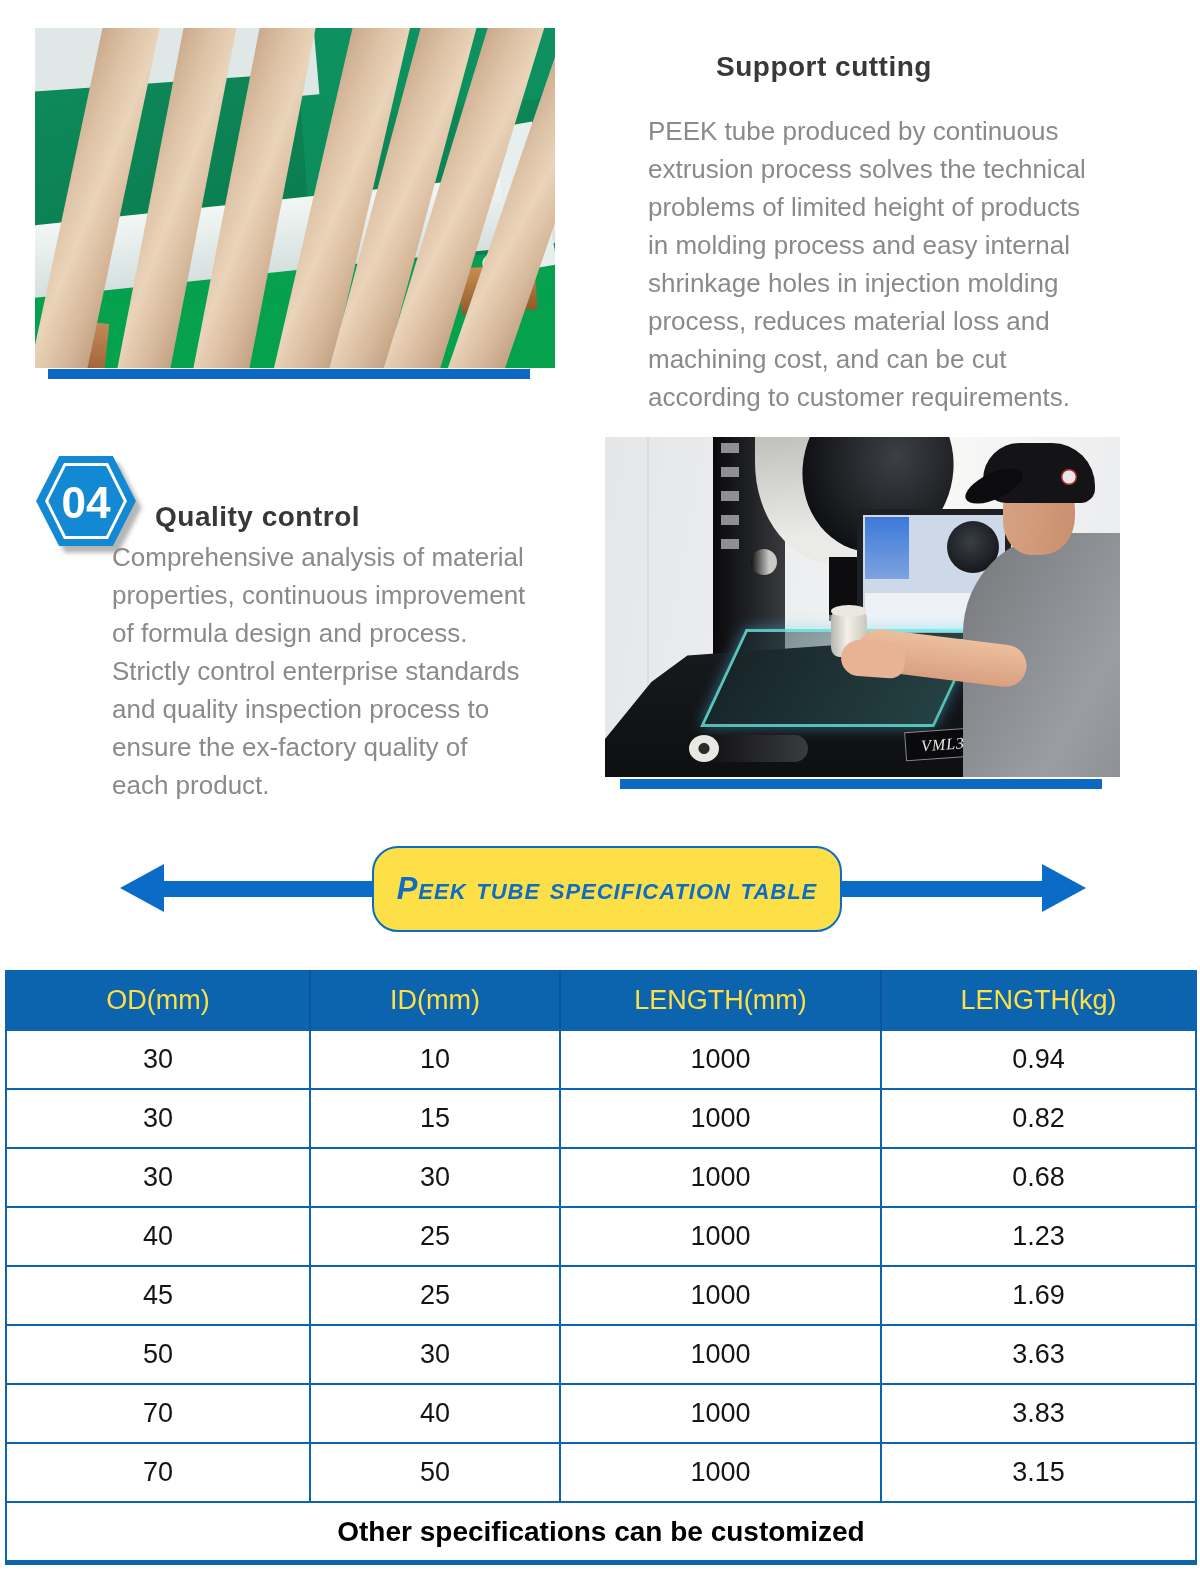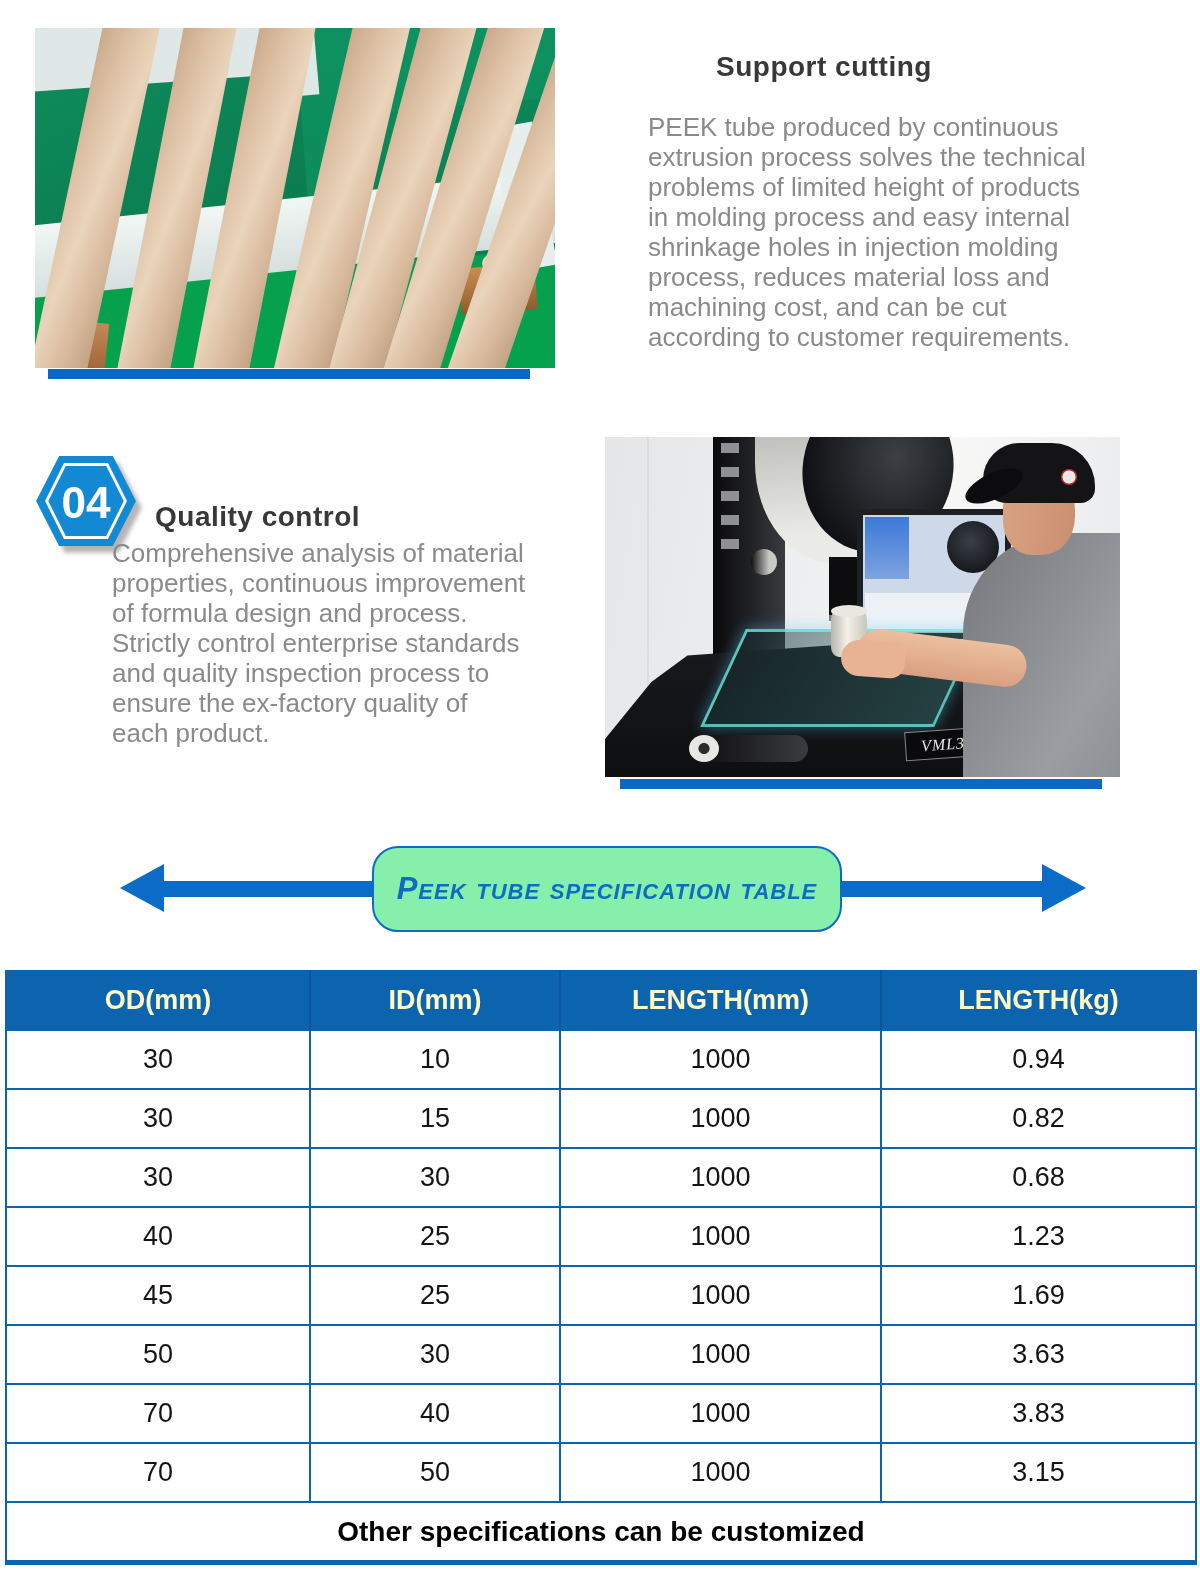--- a/index.html
+++ b/index.html
@@ -7,21 +7,21 @@
     position:relative;width:1200px;height:1585px;background:#ffffff;
     font-family:"Liberation Sans",sans-serif;overflow:hidden;
   }
   
   .hex-badge{position:absolute;}
   .hex-badge svg{overflow:visible;}
   .feature-title{
     position:absolute;font-size:28px;font-weight:bold;color:#383838;letter-spacing:.5px;
   }
   .body-text{
-    position:absolute;font-size:26px;line-height:30px;color:#8a8a8a;
+    position:absolute;font-size:26px;line-height:38px;color:#8a8a8a;
     white-space:pre-line;margin:0;
   }
   
   .photo{position:absolute;overflow:hidden;}
   .photo *{position:absolute;}
   .photo-underline{position:absolute;height:10px;background:#0c68c2;}
 
   
   .photo-tubes{left:35px;top:28px;width:520px;height:340px;background:linear-gradient(180deg,#0e9160 0%,#0c8d5a 55%,#06a04e 72%,#05a24c 100%);}
   .pt-gray{left:-30px;top:-35px;width:310px;height:115px;background:#dfe8e6;transform:rotate(-5deg);}
@@ -83,35 +83,35 @@
   .qc-cap::after{content:"";position:absolute;right:18px;top:26px;width:16px;height:16px;border-radius:50%;background:radial-gradient(circle,#e8e8e8 55%,#b33 60%);}
   .qc-arm{left:252px;top:200px;width:170px;height:42px;border-radius:22px;background:linear-gradient(180deg,#ecbf9f,#d9a080);transform:rotate(7deg);}
   .qc-hand{left:236px;top:204px;width:64px;height:36px;border-radius:18px 8px 14px 18px;background:#e7b394;transform:rotate(4deg);}
 
   
   .arrow-shaft{position:absolute;height:16px;background:#0b6cc7;top:881px;}
   .arrow-head{position:absolute;width:0;height:0;top:864px;border-top:24px solid transparent;border-bottom:24px solid transparent;}
   .arrow-head.left{border-right:44px solid #0b6cc7;}
   .arrow-head.right{border-left:44px solid #0b6cc7;}
   .banner-box{
-    position:absolute;left:372px;top:846px;width:466px;height:82px;background:#86efac;
+    position:absolute;left:372px;top:846px;width:466px;height:82px;background:#fde047;
     border:2px solid #0b6cc7;border-radius:26px;z-index:2;
     display:flex;align-items:center;justify-content:center;
   }
   .banner-label{
     font-style:italic;font-variant:small-caps;font-weight:600;
     color:#0f6cc3;font-size:31px;letter-spacing:1px;white-space:nowrap;
   }
   
   .spec-table{
     position:absolute;left:5px;top:970px;width:1190px;border-collapse:collapse;table-layout:fixed;
     border:2px solid #0c63ae;border-bottom:5px solid #0c63ae;
   }
   .spec-table th{
-    background:#0c63ae;color:#fef9c3;font-weight:bold;font-size:27px;height:55px;
+    background:#0c63ae;color:#fde047;font-weight:normal;font-size:27px;height:55px;
     border-left:2px solid #0a569c;
   }
   .spec-table th:first-child{border-left:none;}
   .spec-table td{
     border:2px solid #0c63ae;text-align:center;font-size:27px;color:#141414;height:55px;
   }
   .spec-table tfoot td{font-weight:600;font-size:28px;color:#000;}
   .note{position:absolute;left:5px;top:1550px;font-size:26px;color:#9e9e9e;}
 </style>
 </head>

